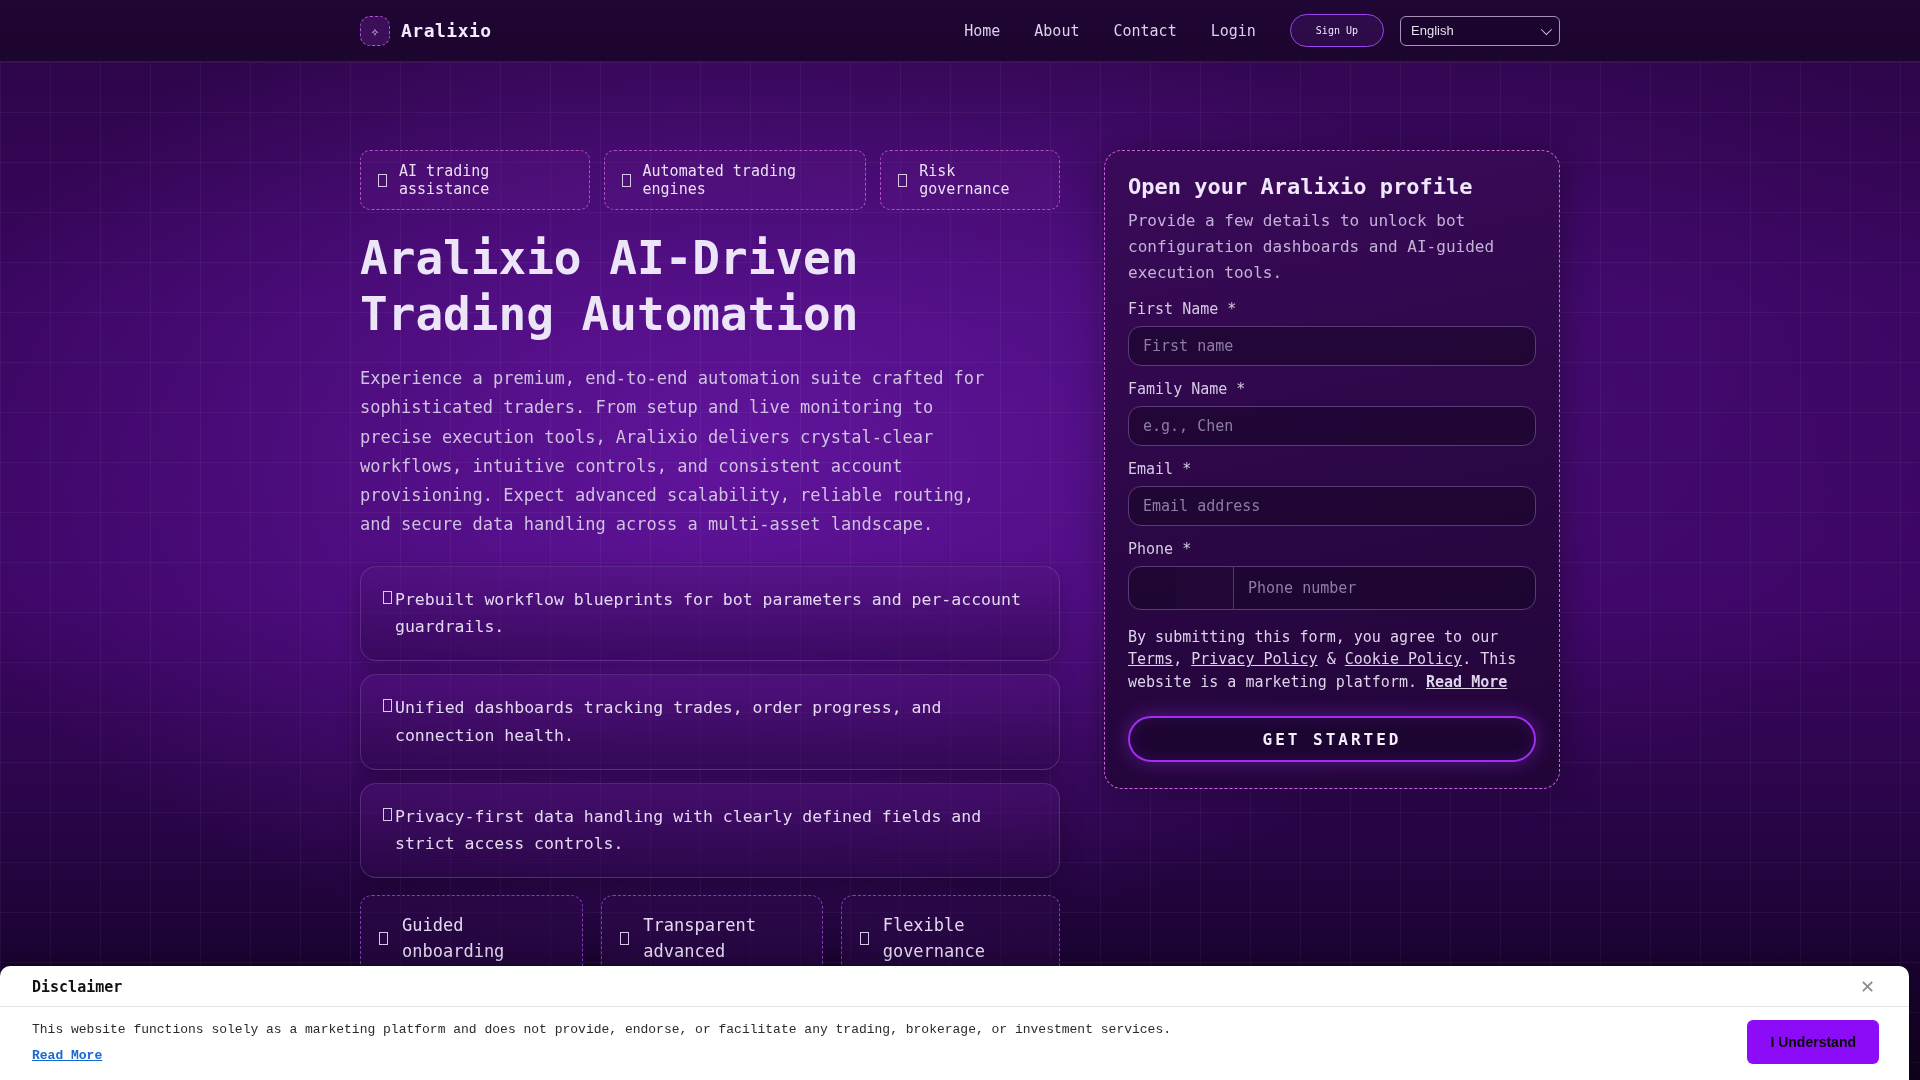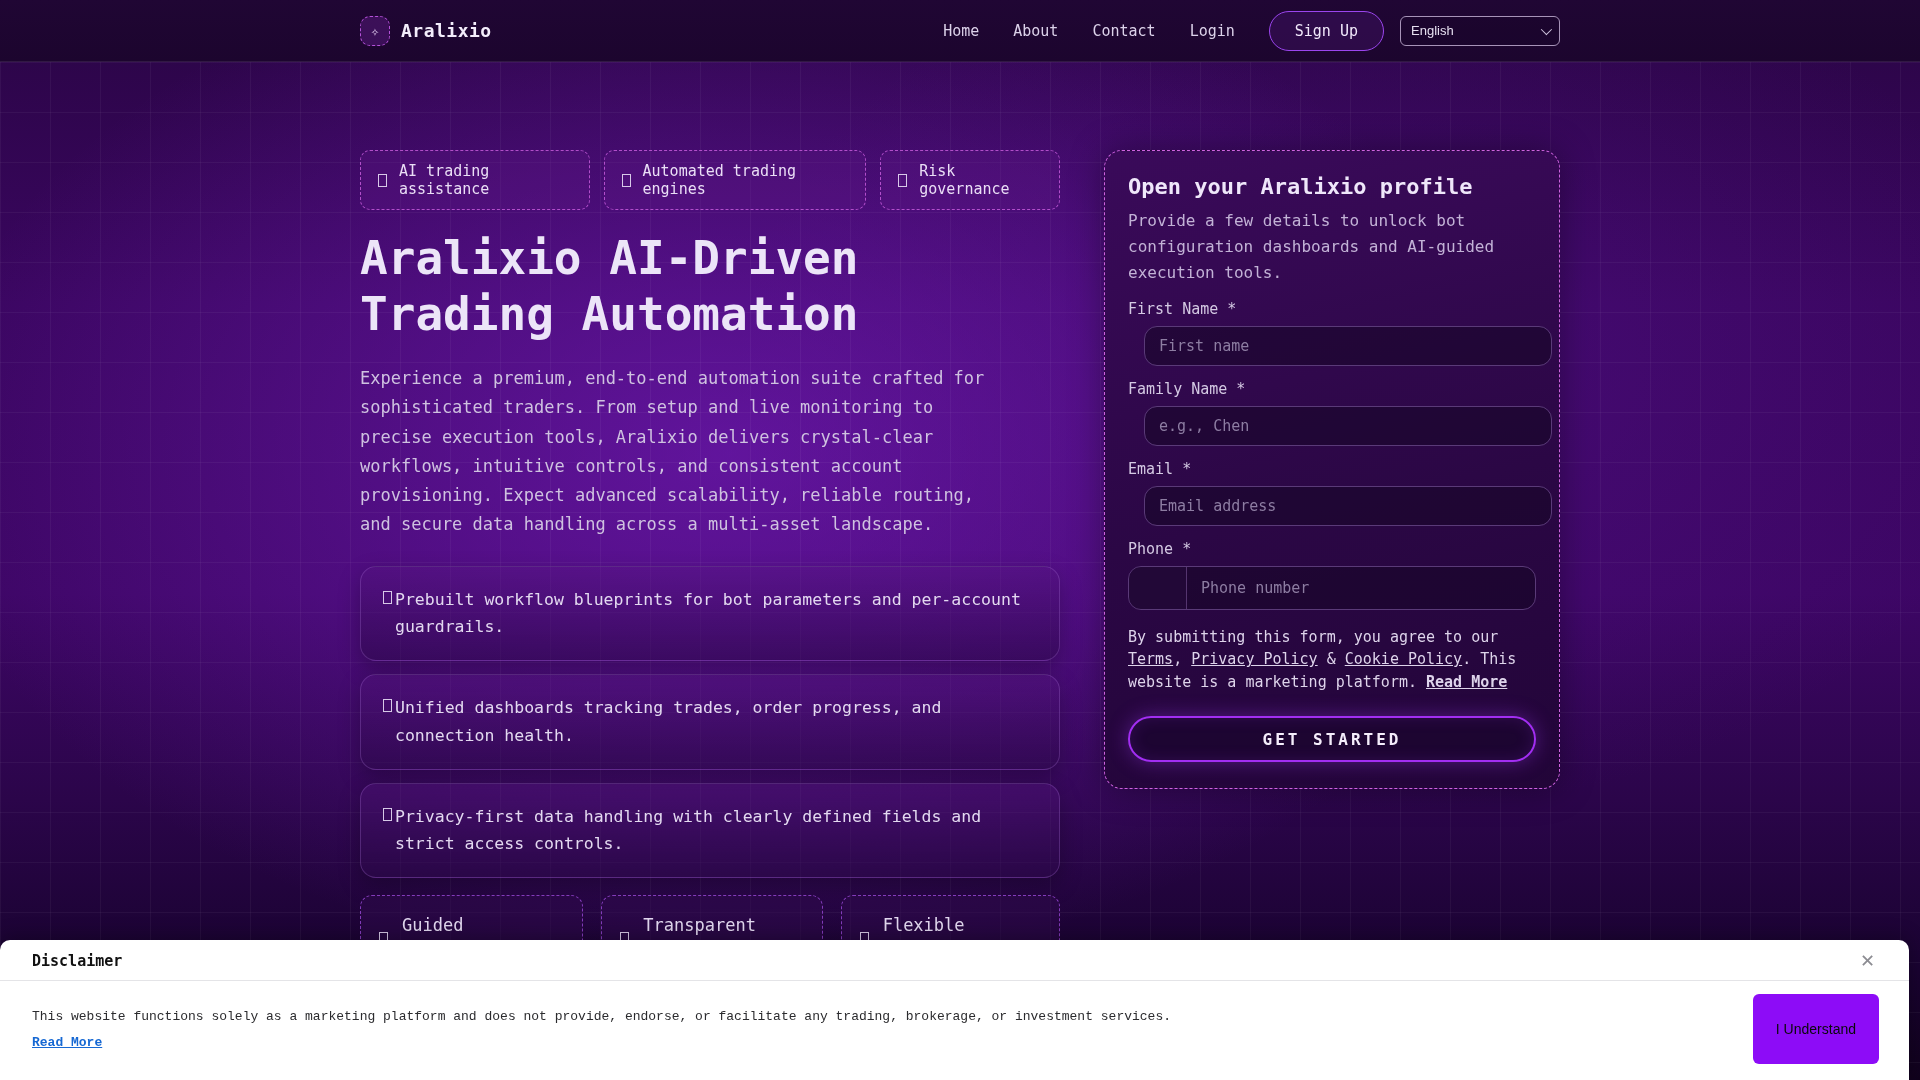--- a/index.html
+++ b/index.html
@@ -28,21 +28,21 @@
     border-bottom:1px solid rgba(255,255,255,0.08); z-index:5; }
   .header-inner { width:1200px; margin:0 auto; height:100%; display:flex; align-items:center; }
   .logo { display:flex; align-items:center; gap:11px; cursor:pointer; }
   .logo-mark { width:30px; height:30px; border:1.5px dashed #b552d9; border-radius:10px;
     background:rgba(122,38,172,0.32); display:flex; align-items:center; justify-content:center;
     color:#ecd9fa; font-size:14px; }
   .logo-name { font-size:18px; font-weight:bold; letter-spacing:0.5px; color:#f3edfb; }
   .nav { margin-left:auto; display:flex; align-items:center; gap:34px; }
   .nav-link { font-size:15px; color:#dcd2ea; cursor:pointer; }
   .signup-btn { margin-left:34px; padding:10px 25px; border:1.5px solid #9b45ee; border-radius:21px;
-    background:rgba(110,35,170,0.20); color:#f1e8fb; font-size:15px; cursor:pointer;
+    background:rgba(110,35,170,0.20); color:#f1e8fb; font-size:10px; cursor:pointer;
     font-family:inherit;text-align:right; }
   .lang-select { margin-left:16px; width:160px; height:30px; border:1px solid #a793b8; border-radius:6px;
     display:flex; align-items:center; padding:0 10px; gap:8px; cursor:pointer;
     background:rgba(20,5,35,0.25); }
   .lang-label { font-family:"Liberation Sans", sans-serif; font-size:13px; color:#e6dff0; flex:1; }
   .chevron { width:8px; height:8px; border-right:1.6px solid #cfc3dd; border-bottom:1.6px solid #cfc3dd;
     transform:rotate(45deg) translateY(-2px); }
 
   
   .main { position:relative; width:1200px; margin:0 auto; padding-top:88px; display:flex; gap:44px; z-index:2; }
@@ -81,24 +81,24 @@
   
   .form-card { width:456px; border:1.5px dashed #cf63df; border-radius:18px;
     background:linear-gradient(168deg, #3a0a5a 0%, #2b0745 55%, #220538 100%);
     box-shadow:0 0 34px rgba(0,0,0,0.35); padding:23px 23px 26px; }
   .form-title { font-size:22px; font-weight:bold; color:#efe7fa; }
   .form-subtitle { margin-top:9px; font-size:16px; line-height:1.62; color:#c2b2d6; }
   .field-group { margin-top:14px; }
   .field-label { font-size:15px; color:#d4c9e3; }
   .text-input { margin-top:8px; width:100%; height:40px; border:1px solid #5a3a78; border-radius:13px;
     background:rgba(22,5,38,0.55); padding:0 14px; font-family:inherit; font-size:15px;
-    color:#e9e0f4; outline:none;margin-left:16px; }
+    color:#e9e0f4; outline:none; }
   .text-input::placeholder { color:#8d7da2; }
   .phone-wrap { margin-top:8px; display:flex; align-items:flex-start; height:44px;
-    border:1px solid #5a3a78; border-radius:13px; background:rgba(22,5,38,0.55); overflow:hidden; }
+    border:1px solid #5a3a78; border-radius:13px; background:rgba(22,5,38,0.55); overflow:hidden;padding-left:47px; }
   .country-box { width:58px; height:100%; border-right:1px solid #55356f; cursor:pointer;
     background:rgba(40,12,62,0.4); }
   .phone-input { flex:1; height:100%; border:none; background:transparent; padding:0 14px;
     font-family:inherit; font-size:15px; color:#e9e0f4; outline:none; }
   .phone-input::placeholder { color:#8d7da2; }
   .terms { margin-top:16px; font-size:15px; line-height:1.5; color:#ded4eb; }
   .terms a { color:#ded4eb; text-decoration:underline; cursor:pointer; }
   .terms .readmore { font-weight:bold; }
   .submit-btn { margin-top:23px; width:100%; height:46px; border:2px solid #a22ef2; border-radius:23px;
     background:rgba(26,5,46,0.72); color:#f4edfb; font-family:inherit; font-size:16px; font-weight:bold;
@@ -112,22 +112,22 @@
     padding:12px 34px 10px 32px; border-bottom:1px solid #e4e4e7; }
   .disc-title { font-size:15px; font-weight:bold; color:#111; }
   .disc-close { font-size:18px; color:#8c8c92; cursor:pointer; line-height:1;
     font-family:"Liberation Sans", sans-serif; }
   .disc-body { display:flex; align-items:center; justify-content:space-between;
     padding:13px 30px 16px 32px; }
   .disc-text { font-family:"Liberation Mono", monospace; font-size:13px; color:#2b2b2e; }
   .disc-readmore { display:inline-block; margin-top:11px; font-family:"Liberation Mono", monospace;
     font-size:13px; font-weight:bold; color:#1668d3; text-decoration:underline; cursor:pointer; }
   .accept-btn { border:none; background:#8d0cf7; color:#0a0a0a;
-    font-family:"Liberation Sans", sans-serif; font-size:14px; font-weight:normal;
-    padding:27px 23px; border-radius:6px; cursor:pointer; }
+    font-family:"Liberation Sans", sans-serif; font-size:14px; font-weight:bold;
+    padding:14px 23px; border-radius:6px; cursor:pointer; }
 </style>
 </head>
 <body>
 
 <div class="page">
   <div class="grid-overlay"></div>
 
   <div class="header">
     <div class="header-inner">
       <div class="logo">

